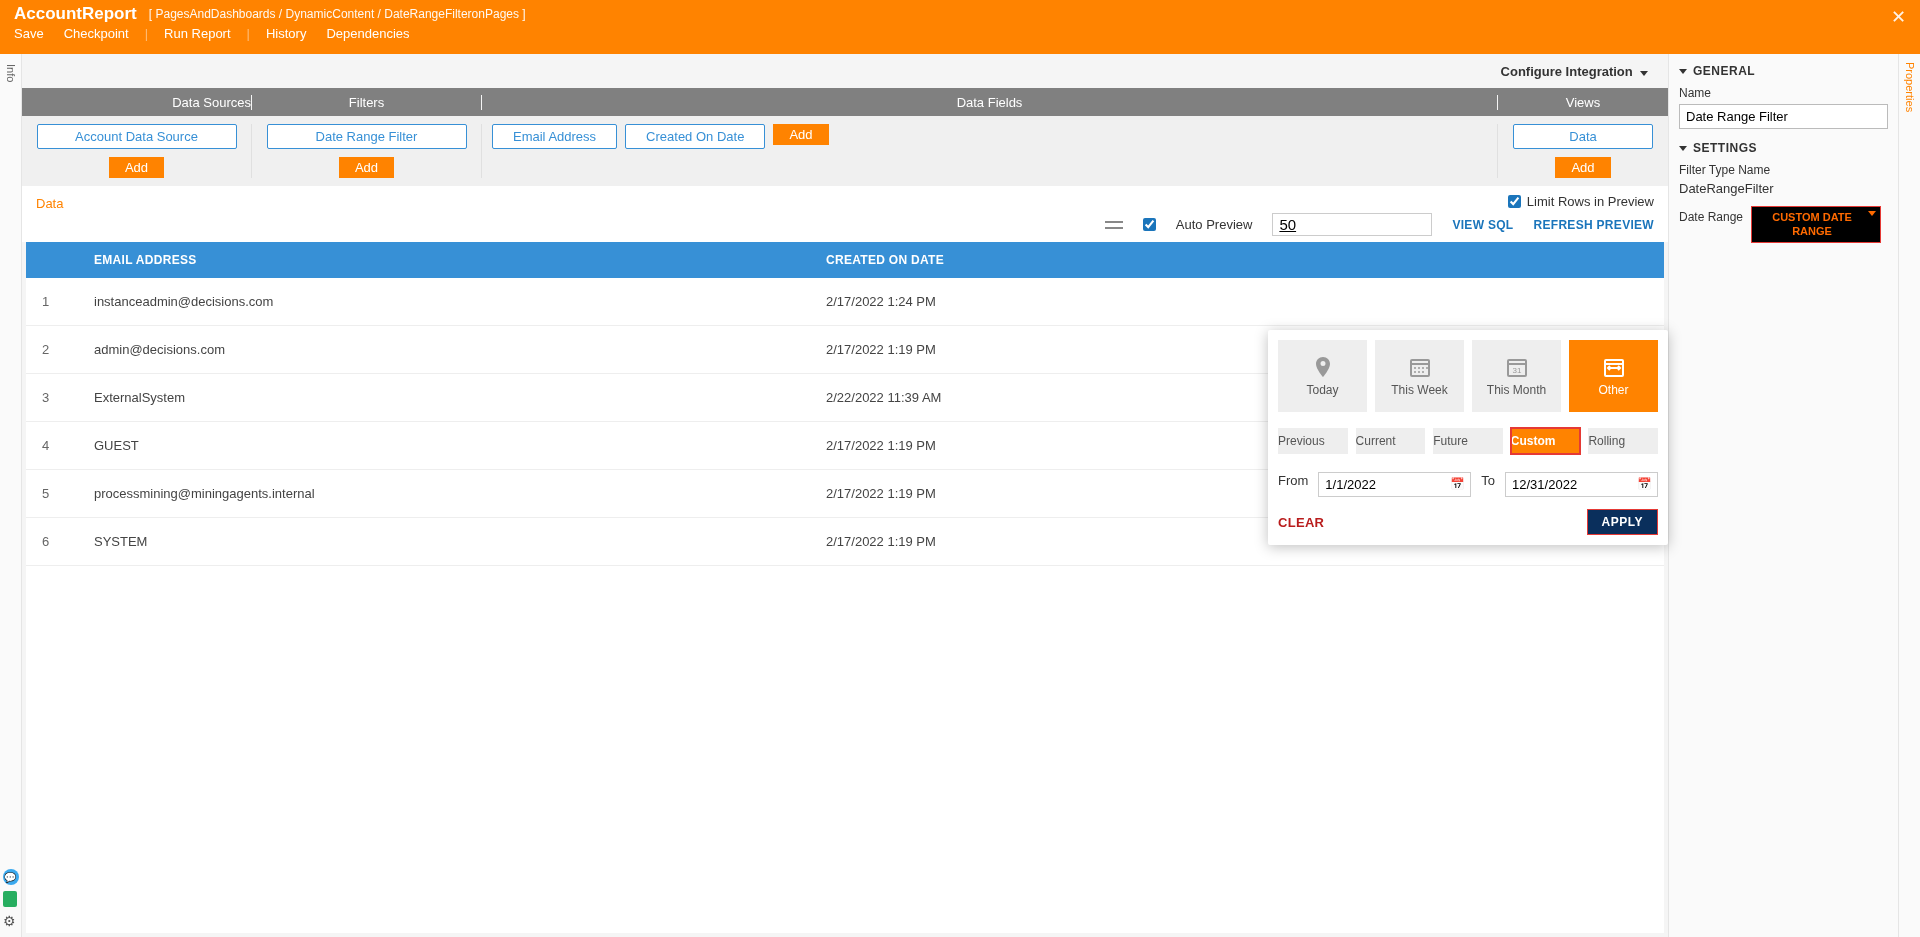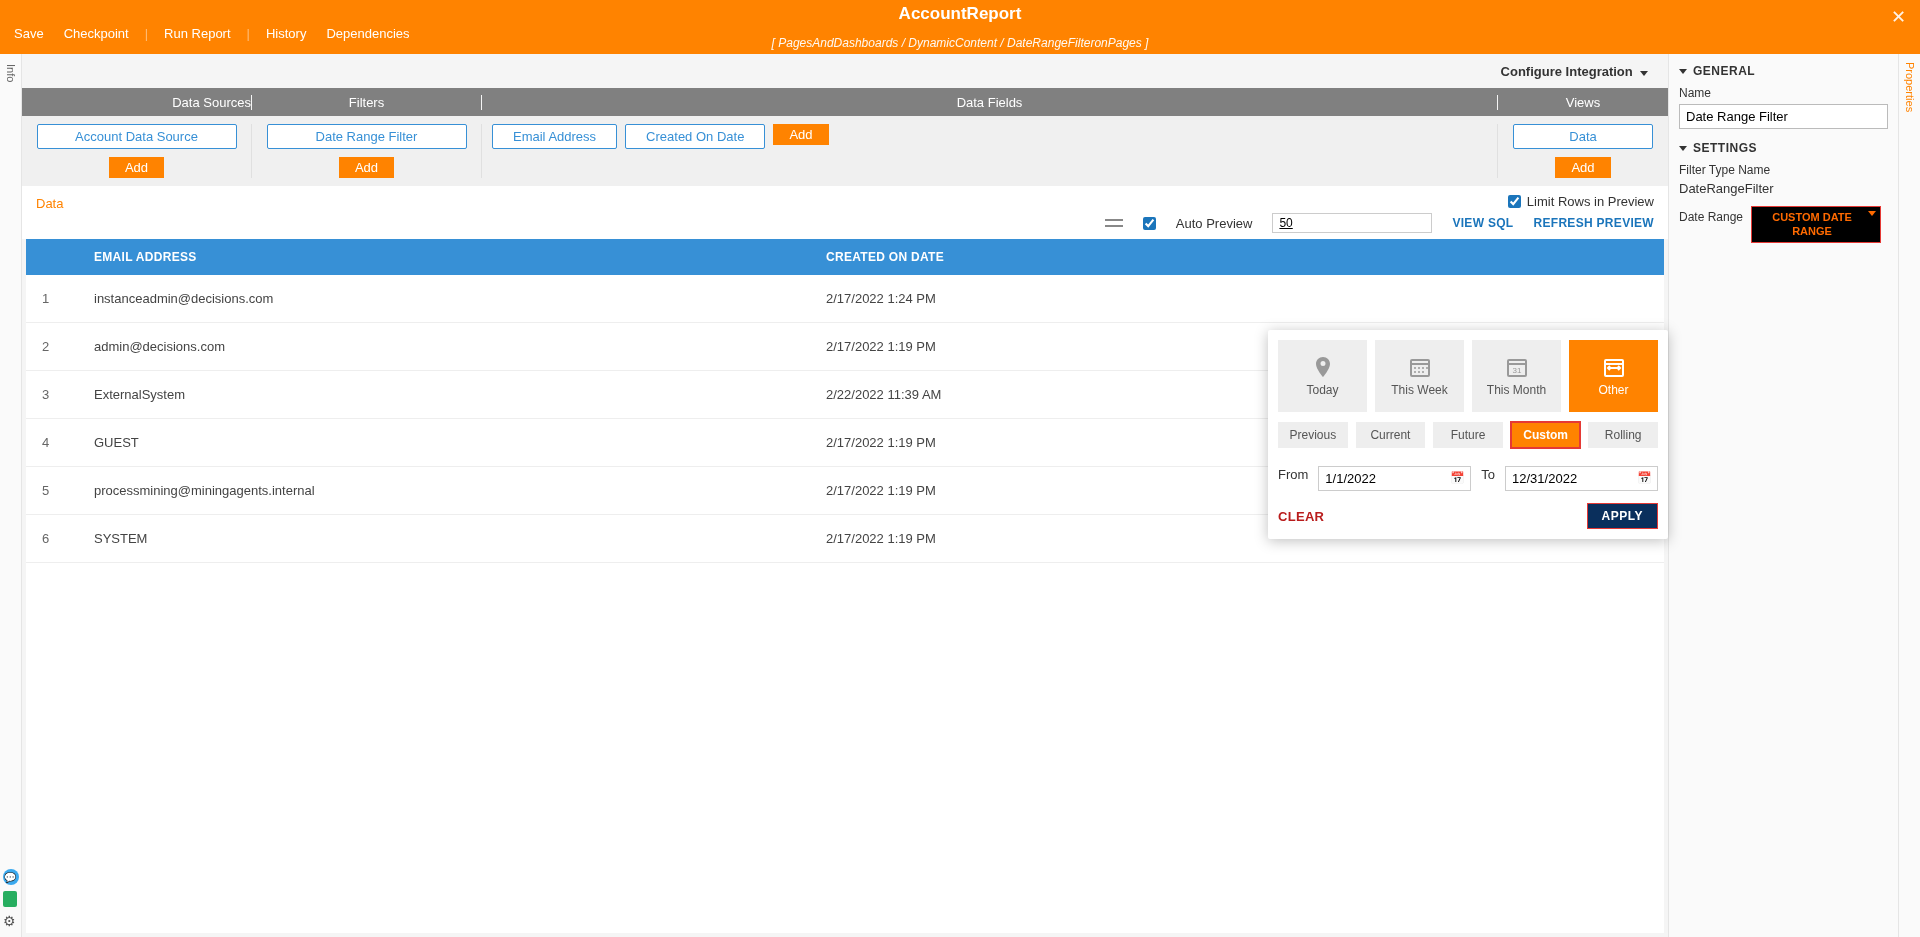--- a/index.html
+++ b/index.html
@@ -1,23 +1,23 @@
 <!DOCTYPE html>
 <html><head>
 <meta charset="utf-8">
 <style>
 * { box-sizing: border-box; margin: 0; padding: 0; font-family: 'Segoe UI', Arial, sans-serif; }
 body { background: #fff; font-size: 13px; color: #333; overflow: hidden; }
 .app { display: flex; flex-direction: column; height: 937px; width: 1920px; }
 
 
 .header { background: #ff8300; color: #fff; height: 54px; display: flex; flex-direction: column; position: relative;}
-.header-top { display: flex; align-items: center; padding: 4px 14px 0 14px; height: 24px; gap: 12px; flex-direction: column;}
+.header-top { display: flex; align-items: center; padding: 4px 14px 0 14px; height: 24px; gap: 12px;}
 .app-title { font-size: 17px; font-weight: 600; }
-.breadcrumb { font-size: 12px; opacity: 0.95; font-style: italic; }
+.breadcrumb { font-size: 12px; opacity: 0.95; }
 .close-x { position: absolute; top: 6px; right: 14px; font-size: 18px; cursor: pointer; opacity: .9;}
 .header-menu { display: flex; align-items: center; padding: 2px 14px 6px 14px; gap: 20px; font-size: 13px;}
 .header-menu .sep { color: rgba(255,255,255,.45); margin: 0 -4px; }
 .header-menu span[data-interactable="true"] { cursor: pointer; }
 
 
 .body-row { flex: 1; display: flex; position: relative; }
 .info-tab { width: 22px; background: #fafafa; border-right: 1px solid #e5e5e5; display: flex; align-items: flex-start; justify-content: center; padding-top: 10px;}
 .info-tab span { writing-mode: vertical-rl; font-size: 11px; color: #666; }
 .main { flex: 1; background: #f5f5f5; display: flex; flex-direction: column; }
@@ -46,21 +46,21 @@
 .chip { border: 1px solid #3790d6; color: #3790d6; background: #fff; padding: 4px 20px; font-size: 13px; border-radius: 2px; cursor: pointer; white-space: nowrap;}
 .chip-wide { width: 200px; text-align: center;}
 .add-btn { background: #ff8300; color: #fff; border: none; padding: 3px 16px; font-size: 13px; cursor: pointer; }
 
 
 .preview-bar { display: flex; align-items: flex-end; padding: 8px 14px 6px 14px; background: #fff; }
 .data-label { color: #ff8300; font-size: 13px; align-self: flex-start; margin-top: 2px;}
 .preview-ctrls { margin-left: auto; display: flex; flex-direction: column; align-items: flex-end; gap: 4px;}
 .limit-row { display: flex; align-items: center; gap: 6px; font-size: 13px;}
 .auto-row { display: flex; align-items: center; gap: 20px; font-size: 13px;}
-.auto-row input[type="text"] { width: 160px; border: 1px solid #ccc; padding: 2px 6px; font-size: 12px; text-decoration: underline;}
+.auto-row input[type="text"] { width: 160px; border: 1px solid #ccc; padding: 2px 6px; font-size: 15px; text-decoration: underline;}
 .link-btn { color: #1b75bb; font-weight: 600; font-size: 12px; cursor: pointer; letter-spacing: .3px;}
 .slider-icon { width:18px; height:14px; display:inline-block; position:relative; }
 .slider-icon::before, .slider-icon::after { content:''; position:absolute; left:0; right:0; height:2px; background:#888;}
 .slider-icon::before { top:3px; } .slider-icon::after { top:9px; }
 input[type="checkbox"] { accent-color: #1b75bb; }
 
 
 .table-wrap { flex:1; background:#fff; margin: 0 4px 4px 4px; overflow: auto;}
 .tbl-head { background: #3790d6; color:#fff; display:flex; align-items:center; height: 36px; font-size:12px; font-weight:600; letter-spacing:.3px;}
 .col-num { width: 50px; padding-left: 16px;}
@@ -79,21 +79,21 @@
 .dr-btn .chev { position:absolute; right:4px; top:4px; font-size:10px;}
 .chev-down { display:inline-block; width:0; height:0; border-left:4px solid transparent; border-right:4px solid transparent; border-top:5px solid currentColor;}
 
 
 .popover { position: absolute; top: 276px; right: 252px; width: 400px; background:#fff; box-shadow: 0 2px 14px rgba(0,0,0,.25); border-radius: 2px; padding: 10px 10px; z-index: 50;}
 .pv-row1 { display:flex; gap:8px; margin-bottom:10px;}
 .pv-tile { flex:1; background:#eee; display:flex; flex-direction:column; align-items:center; justify-content:center; height:72px; font-size:12px; color:#555; cursor:pointer; gap:4px;}
 .pv-tile.active { background:#ff8300; color:#fff;}
 .pv-tile svg, .pv-tile .ic { width:28px; height:24px; }
 .pv-row2 { display:flex; gap:8px; margin-bottom:10px;}
-.pv-seg { flex:1; background:#eee; text-align:center; padding:6px 0; font-size:12px; color:#555; cursor:pointer;}
+.pv-seg { flex:1; background:#eee; text-align:left; padding:6px 0; font-size:12px; color:#555; cursor:pointer;margin-top:6px;}
 .pv-seg.active { background:#ff8300; color:#fff; outline: 2px solid #e53935; outline-offset:-1px; font-weight:600;}
 .pv-dates { display:flex; align-items:center; gap:10px; margin-bottom:12px; font-size:13px;}
 .pv-dates .di { flex:1; position:relative;margin-top:8px;}
 .pv-dates input { width:100%; border:1px solid #ccc; padding:4px 26px 4px 6px; font-size:13px;}
 .cal-ic { position:absolute; right:6px; top:5px; color:#888; font-size:12px;}
 .pv-actions { display:flex; justify-content:space-between; align-items:center;}
 .clear-btn { color:#b91c1c; font-size:13px; font-weight:600; cursor:pointer; letter-spacing:.3px;}
 .apply-btn { background:#0a2f5c; color:#ffffff; border:1.5px solid #e53935; padding:5px 14px; font-size:12px; font-weight:700; cursor:pointer; letter-spacing:.5px;}
 
 

